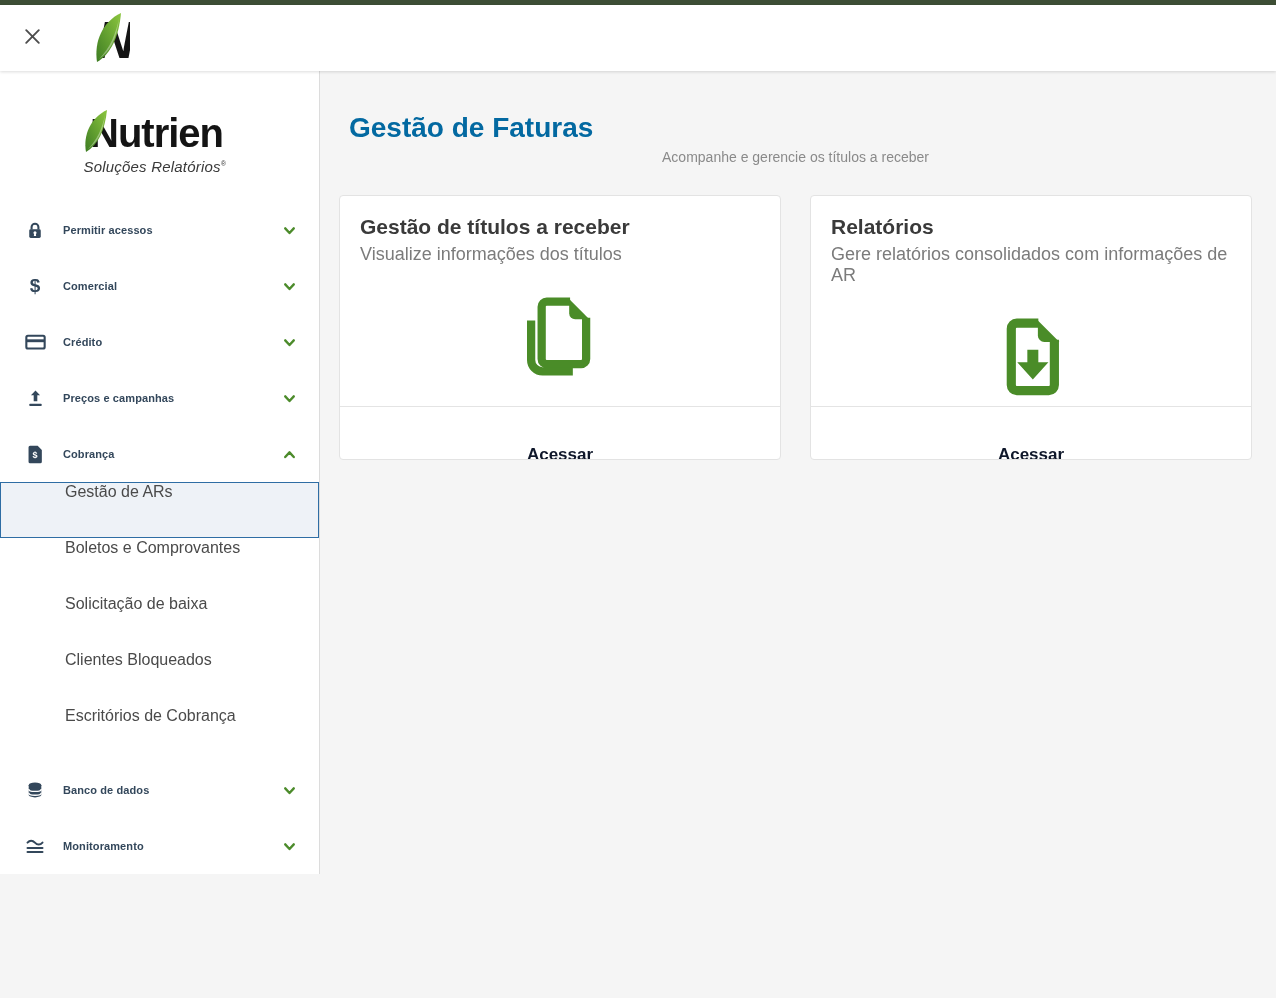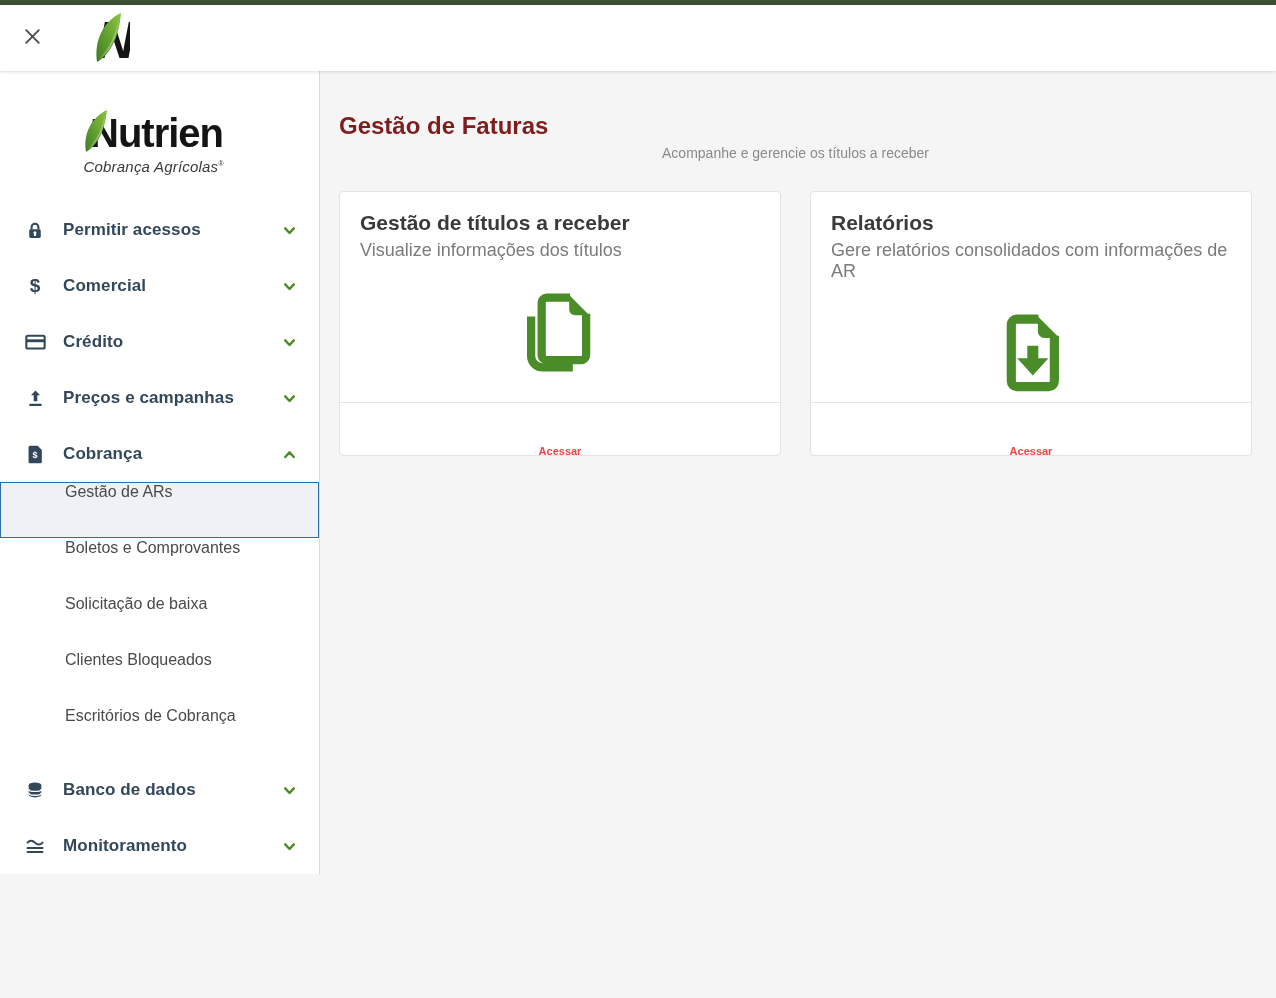--- a/index.html
+++ b/index.html
@@ -39,56 +39,56 @@
   }
   .brand-tagline sup { font-size: 7px; }
   
   .menu { list-style: none; }
   .menu-item {
     height: 56px; display: flex; align-items: center;
     padding: 0 22px 0 24px; cursor: pointer;
   }
   .mi-icon { width: 22px; display: flex; justify-content: center; align-items: center; flex: none; }
   .mi-label {
-    margin-left: 17px; font-size: 17px; font-weight: 600;
+    margin-left: 17px; font-size: 11px; font-weight: 600;
     color: #33475b; letter-spacing: .1px;
   }
   .mi-chevron { margin-left: auto; display: flex; align-items: center; }
   .dollar-glyph { font-size: 19px; font-weight: 600; color: #33475b; }
   .submenu-item {
     height: 56px; display: flex; align-items: flex-start;
     padding-left: 64px; font-size: 16px; color: #4a4a4a; cursor: pointer;
     border: 1px solid transparent;
   }
   .submenu-item.selected {
     background: #eef2f7; border: 1px solid #2e6da4;
   }
   
-  .page-title { font-size: 24px; font-weight: 600; color: #7f1d1d; }
+  .page-title { font-size: 28px; font-weight: 600; color: #0369a1; margin-left: 10px; }
   .page-subtitle { font-size: 14px; color: #8a8a8a; margin-top: 5px; text-align: center; }
   .cards { display: flex; gap: 29px; margin-top: 30px; }
   .card {
     width: 442px; height: 265px; background: #fff;
     border: 1px solid #e3e3e3; border-radius: 4px;
     position: relative; overflow: hidden;
   }
   .card-body { padding: 19px 20px 0 20px; }
   .card-title { font-size: 21px; font-weight: 600; color: #3a3a3a; }
   .card-subtitle { font-size: 18px; color: #7b7b7b; margin-top: 5px; }
   .card-iconwrap {
     height: 128px; display: flex; align-items: center; justify-content: center;
     margin-top: 10px;
   }
   .card-footer {
     position: absolute; left: 0; right: 0; bottom: 0; height: 53px;
     border-top: 1px solid #e4e4e4;
     display: flex; align-items: center; justify-content: center;
   }
   .card-action {
-    font-size: 11px; font-weight: 700; color: #ef4444;
+    font-size: 17px; font-weight: 700; color: #0f172a;
     text-decoration: none; cursor: pointer; margin-top: 44px;
   }
 </style>
 </head>
 <body>
 
 <div class="top-strip"></div>
 
 <header class="app-header">
   <button class="close-btn">
@@ -121,21 +121,21 @@
         <defs>
           <linearGradient id="leafg2" x1="0" y1="1" x2="1" y2="0">
             <stop offset="0" stop-color="#3e7d23"></stop>
               <stop offset="1" stop-color="#8cc63f"></stop>
           </linearGradient>
         </defs>
         <text x="10" y="41" font-family="Liberation Sans, sans-serif" font-size="40" font-weight="bold" fill="#141414" letter-spacing="-1">Nutrien</text>
         <path d="M6 46 C3 30 10 12 27 4 C25 24 18 39 6 46 Z" fill="url(#leafg2)"></path>
         <path d="M8 43 C17 34 22 23 25 9 C23 27 17 37 8 43 Z" fill="#ffffff" opacity="0.35"></path>
       </svg>
-      <div class="brand-tagline"><span>Cobrança Agrícolas</span><sup>®</sup></div>
+      <div class="brand-tagline"><span>Soluções Relatórios</span><sup>®</sup></div>
     </div>
 
     <nav>
       <ul class="menu">
 
         <li class="menu-item">
           <span class="mi-icon">
             <svg width="18" height="19" viewBox="0 0 20 20">
               <path d="M6.2 9 V6.2 a3.8 3.8 0 0 1 7.6 0 V9" fill="none" stroke="#33475b" stroke-width="2.3"></path>
               <rect x="3.6" y="8.6" width="12.8" height="9.6" rx="1.6" fill="#33475b"></rect>

